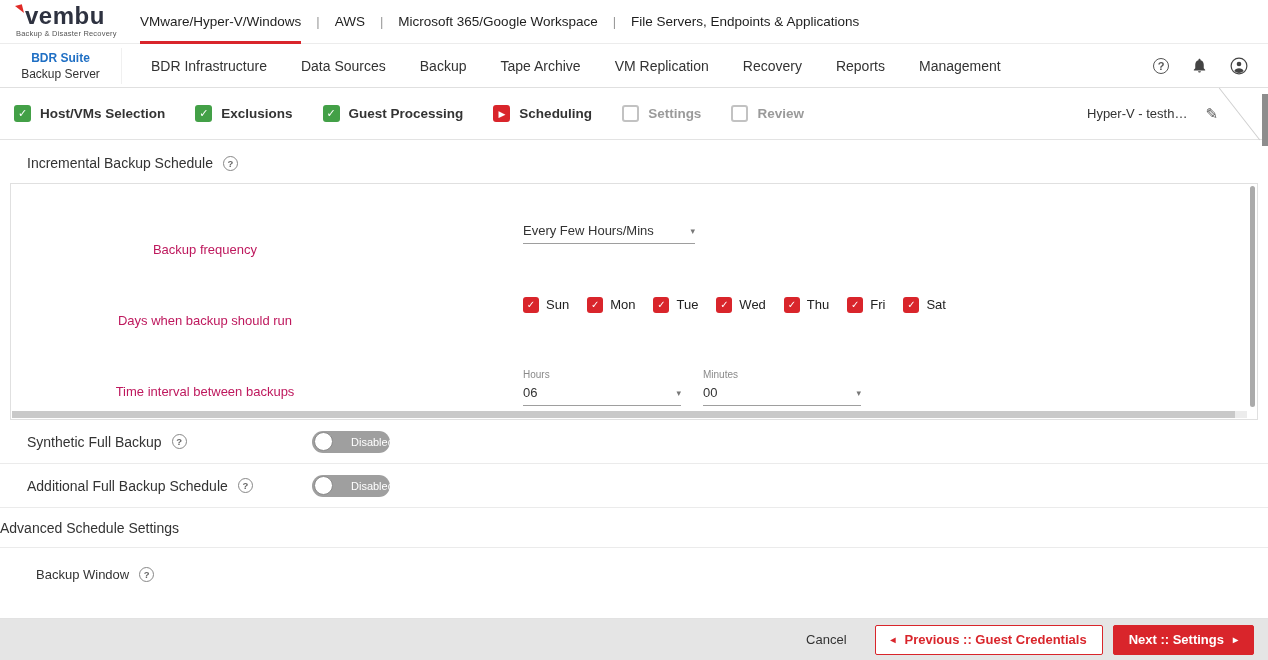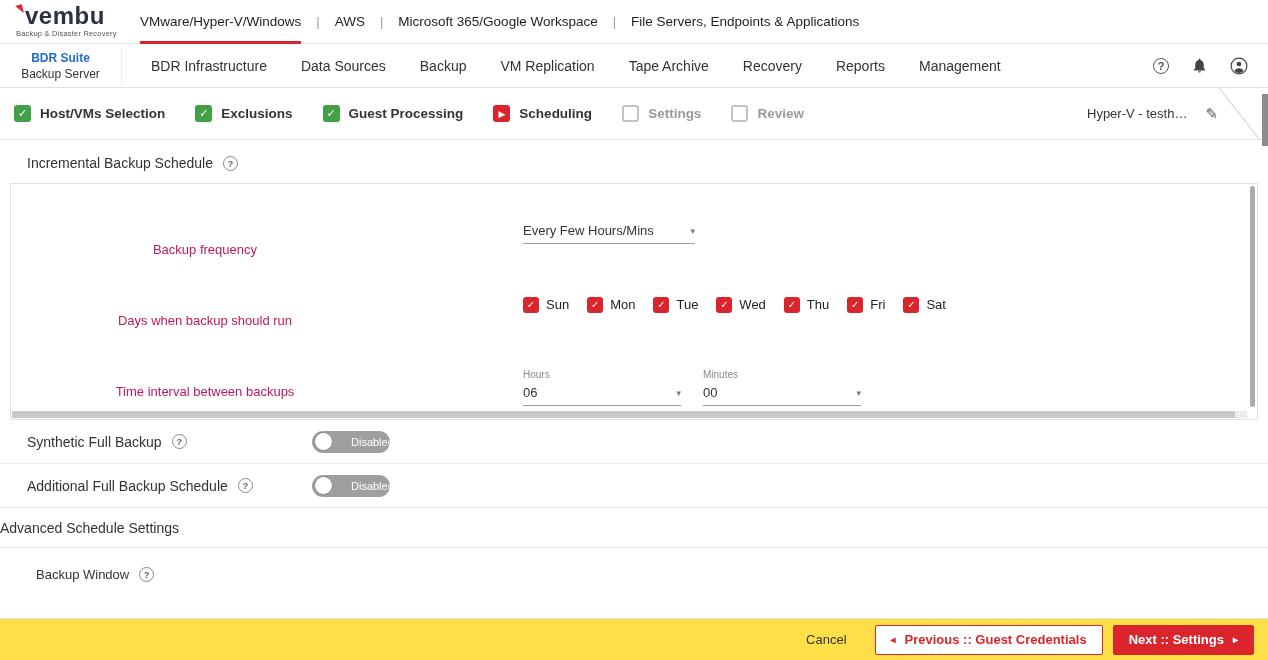--- a/index.html
+++ b/index.html
@@ -82,21 +82,21 @@
     padding:0 2px; cursor:pointer; }
   .knob { width:19px; height:19px; border-radius:50%; background:#fff; border:1px solid #8a8a8a; flex:none; }
   .toggle-text { color:#fff; font-size:11px; margin-left:18px; }
   .advrow { height:40px; display:flex; align-items:center; border-bottom:1px solid #ebebeb;
     font-size:14px; color:#333; }
   .bwrow { display:flex; align-items:center; gap:10px; padding:19px 0 0 36px; }
   .bwlabel { font-size:13px; color:#333; }
 
   
   .footer { position:absolute; left:0; right:0; bottom:0; height:42px; border-top:1px solid #e2e2e2;
-    display:flex; align-items:center; justify-content:flex-end; background:#fde047; padding-right:14px; gap:10px; }
+    display:flex; align-items:center; justify-content:flex-end; background:#e5e5e5; padding-right:14px; gap:10px; }
   .cancel { font-size:13px; color:#333; margin-right:18px; cursor:pointer; }
   .btn { height:30px; display:flex; align-items:center; gap:9px; padding:0 15px; border-radius:2px;
     font-size:13px; font-weight:bold; cursor:pointer; }
   .btn-outline { border:1px solid #d9252b; color:#d9252b; background:#fff; }
   .btn-primary { background:#d9252b; color:#fff; border:1px solid #d9252b; }
   .chev { font-size:10px; }
 </style>
 </head>
 <body>
 
@@ -121,22 +121,22 @@
 
 <div class="appbar">
   <div class="product-block">
     <div class="product-name">BDR Suite</div>
     <div class="product-sub">Backup Server</div>
   </div>
   <nav class="mainmenu">
     <div class="menu-item">BDR Infrastructure</div>
     <div class="menu-item">Data Sources</div>
     <div class="menu-item">Backup</div>
+    <div class="menu-item">Tape Archive</div>
     <div class="menu-item">VM Replication</div>
-    <div class="menu-item">Tape Archive</div>
     <div class="menu-item">Recovery</div>
     <div class="menu-item">Reports</div>
     <div class="menu-item">Management</div>
   </nav>
   <div class="appbar-icons">
     <div class="icon-btn">
       <span class="help-circle">?</span>
     </div>
     <div class="icon-btn">
       <svg width="17" height="17" viewBox="0 0 24 24">

